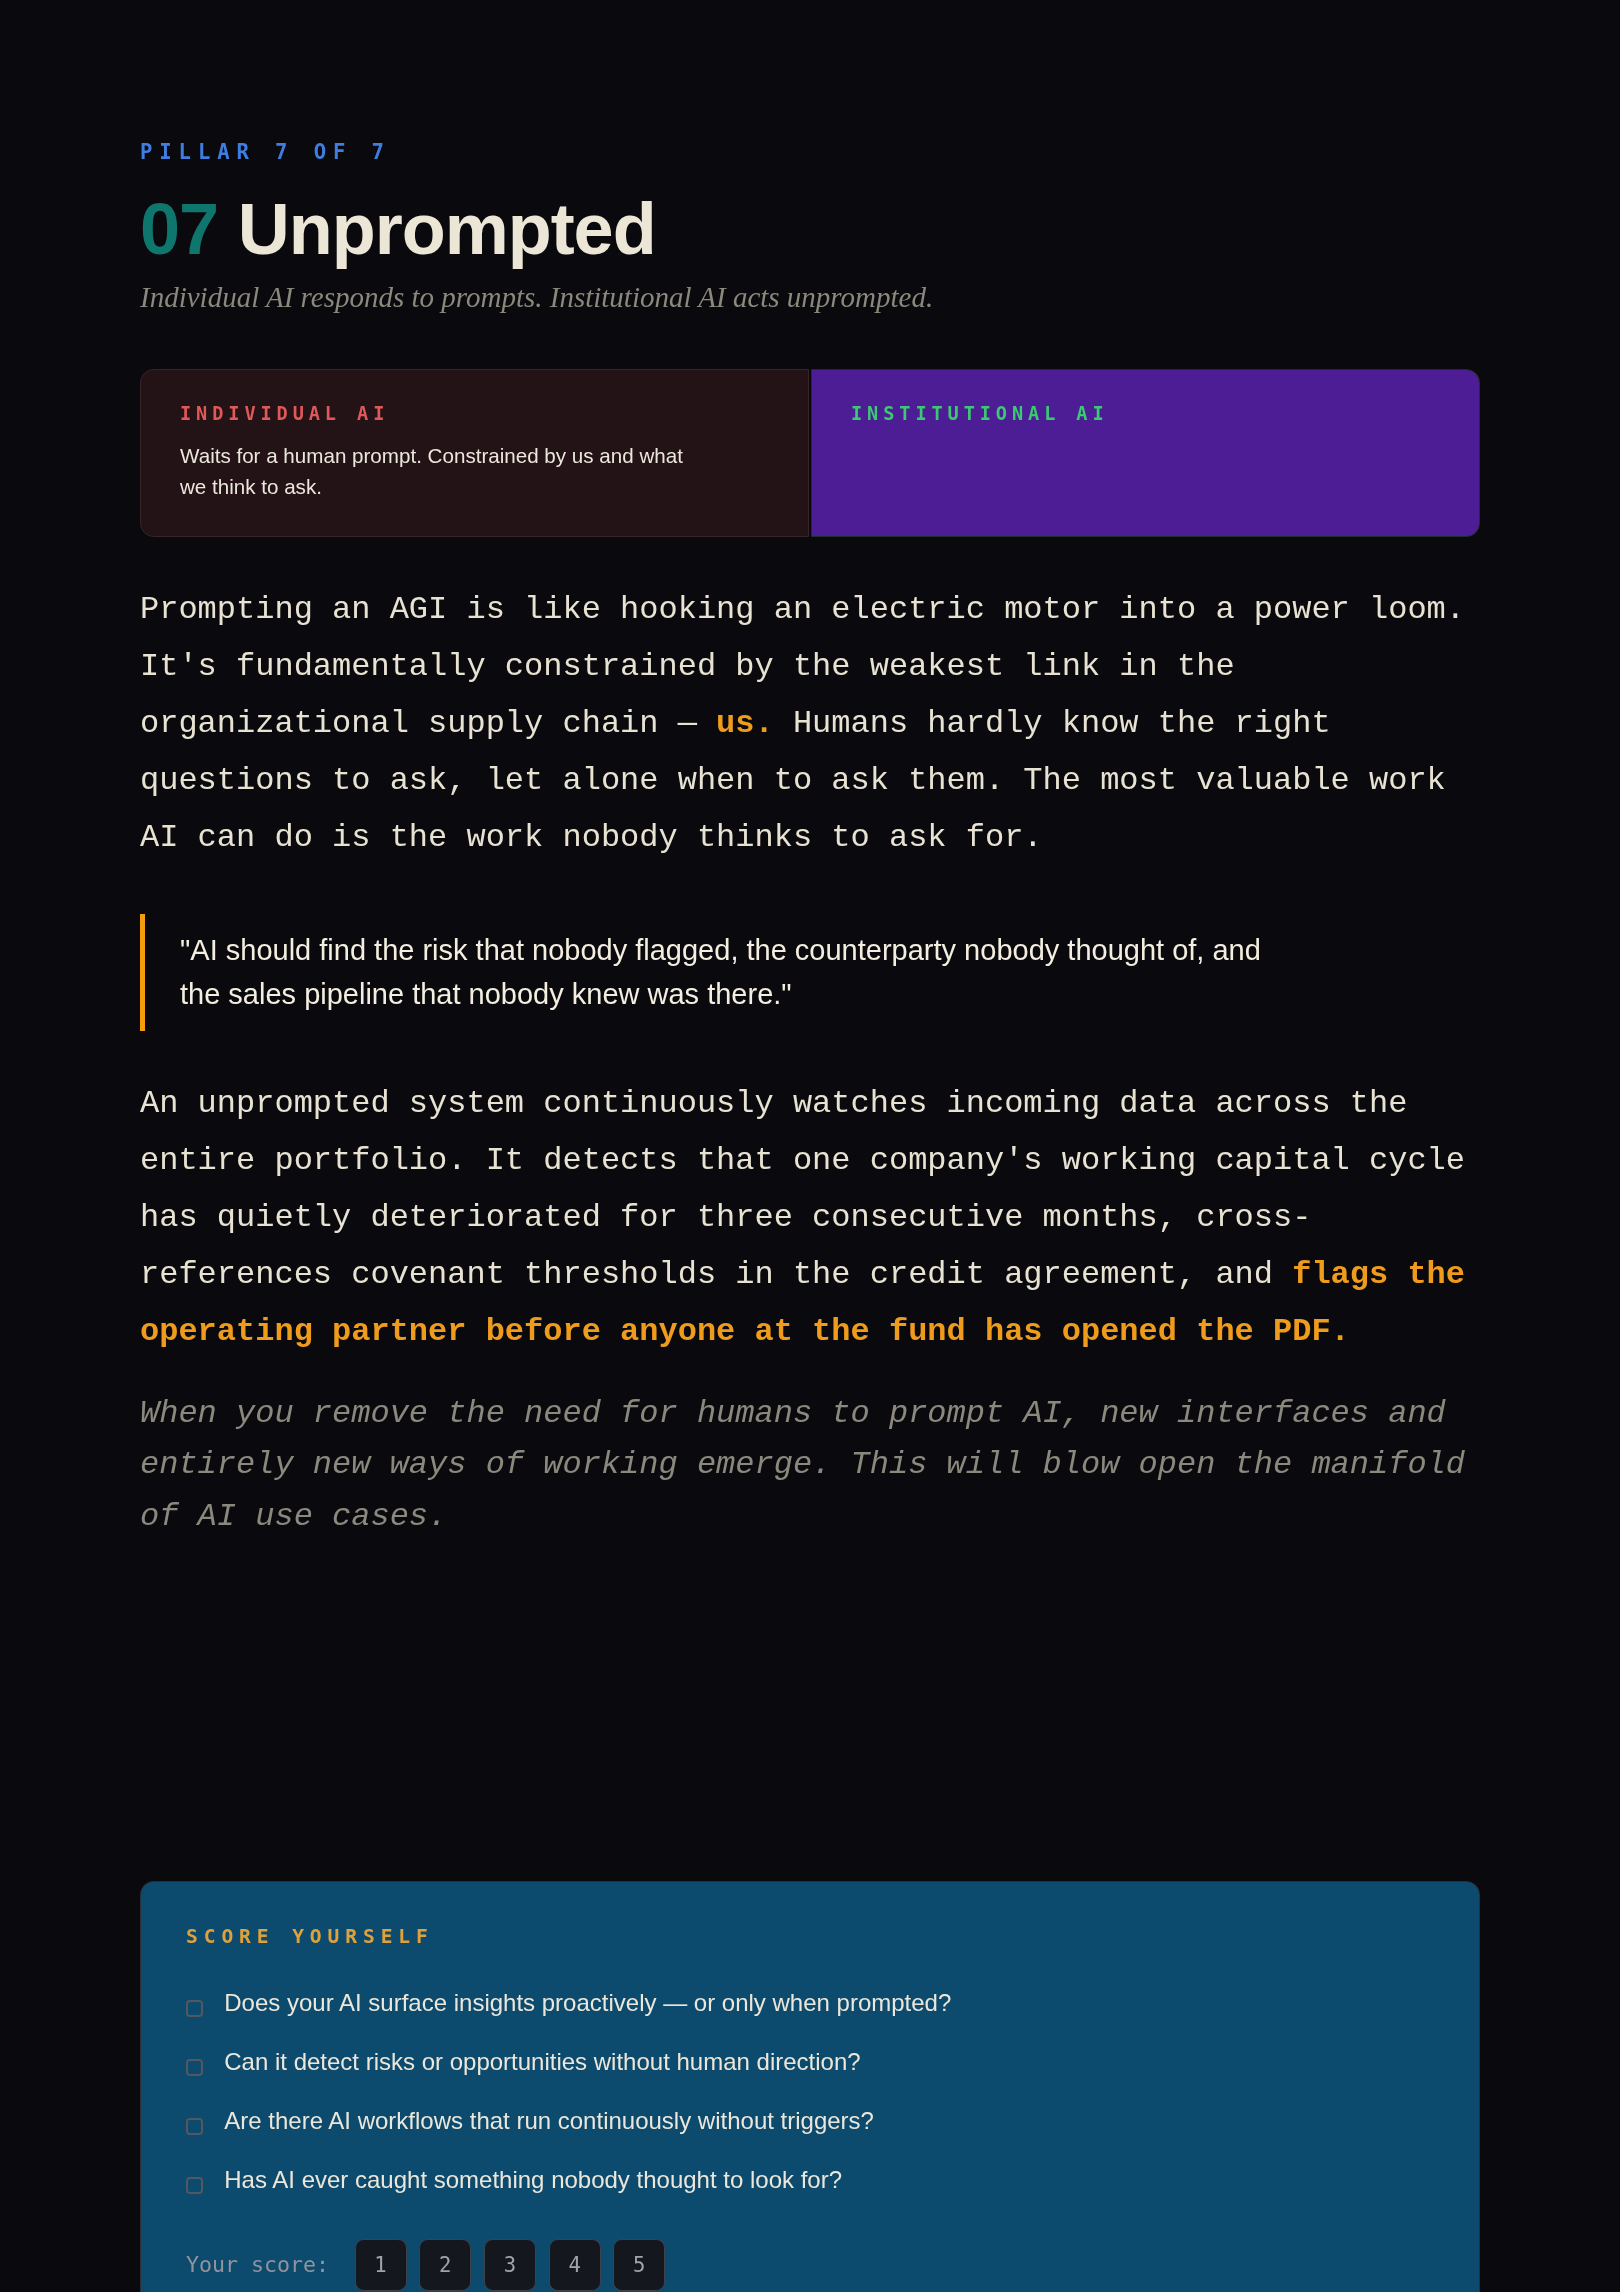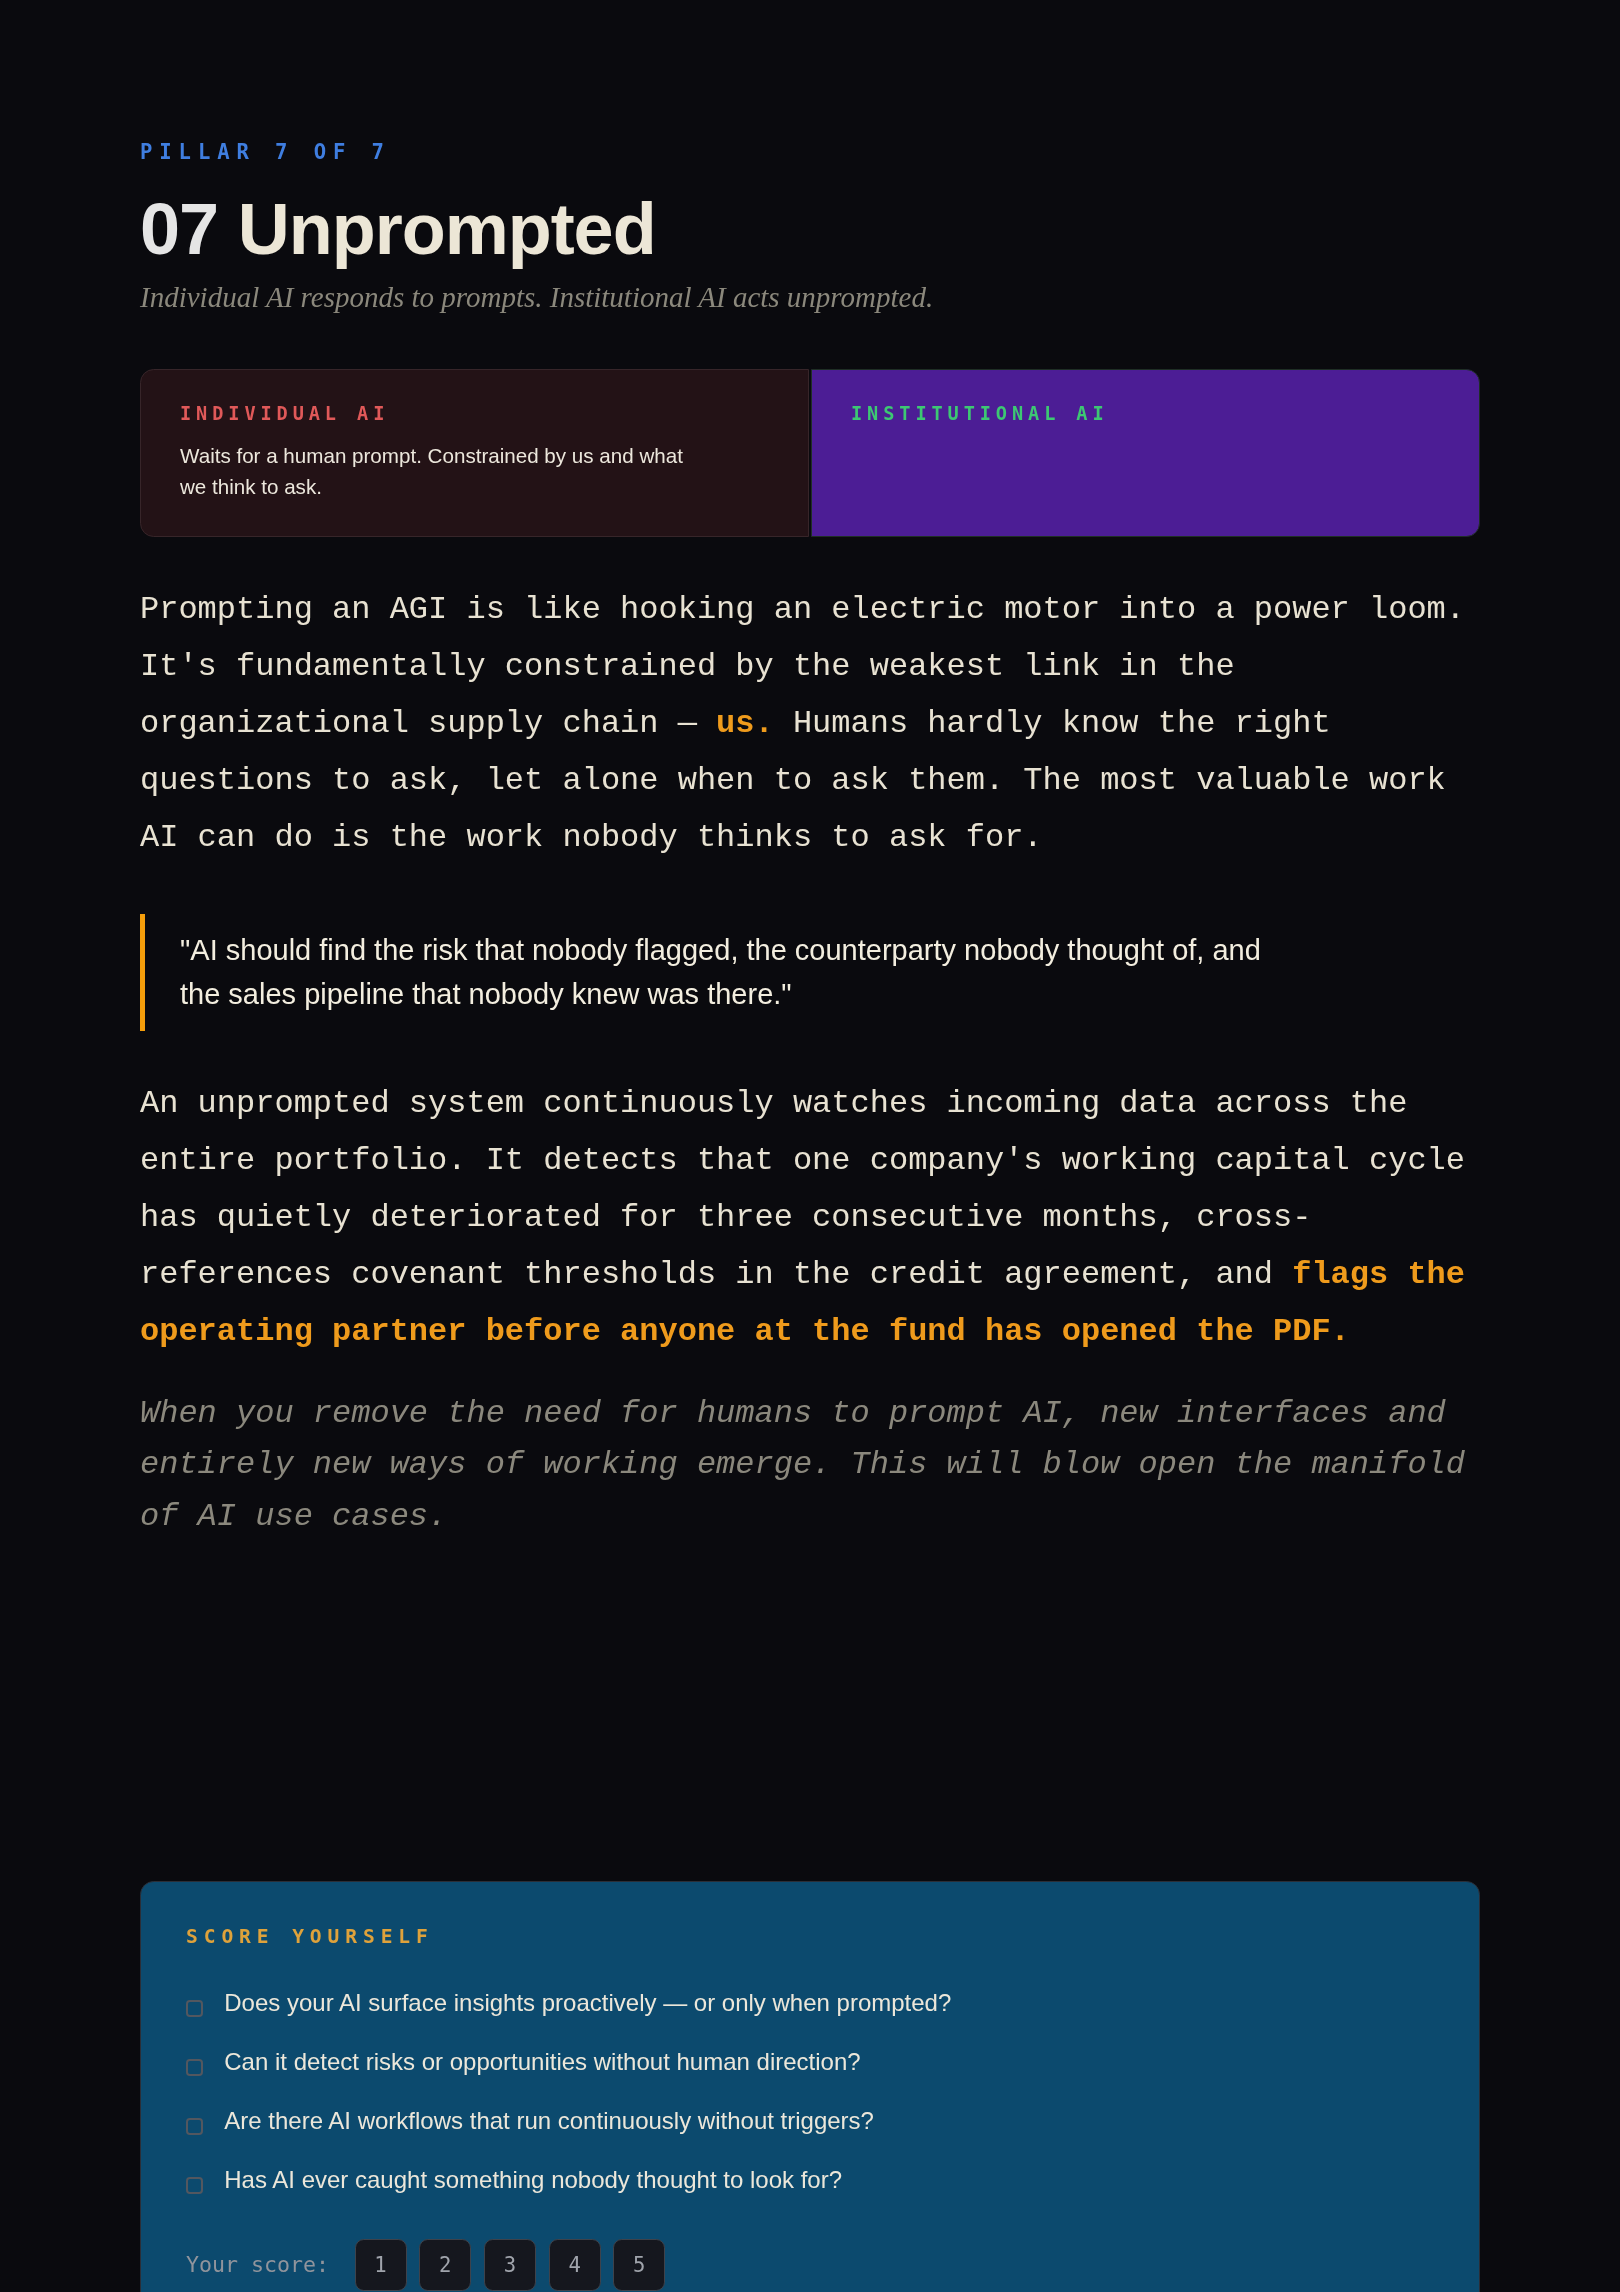--- a/index.html
+++ b/index.html
@@ -22,21 +22,21 @@
   }
 
   .title-row {
     margin-top: 29px;
     font-size: 72px;
     font-weight: bold;
     letter-spacing: -1px;
     line-height: 1.0;
     color: #ece6d6;
   }
-  .title-number { color: #e5e5e5; margin-right: 19.6px; }
+  .title-number { color: #0f766e; margin-right: 19.6px; }
 
   .subtitle {
     margin-top: 15.7px;
     font-family: "Liberation Serif", serif;
     font-style: italic;
     font-size: 29px;
     color: #8b887c;
   }
 
   .compare-row {

